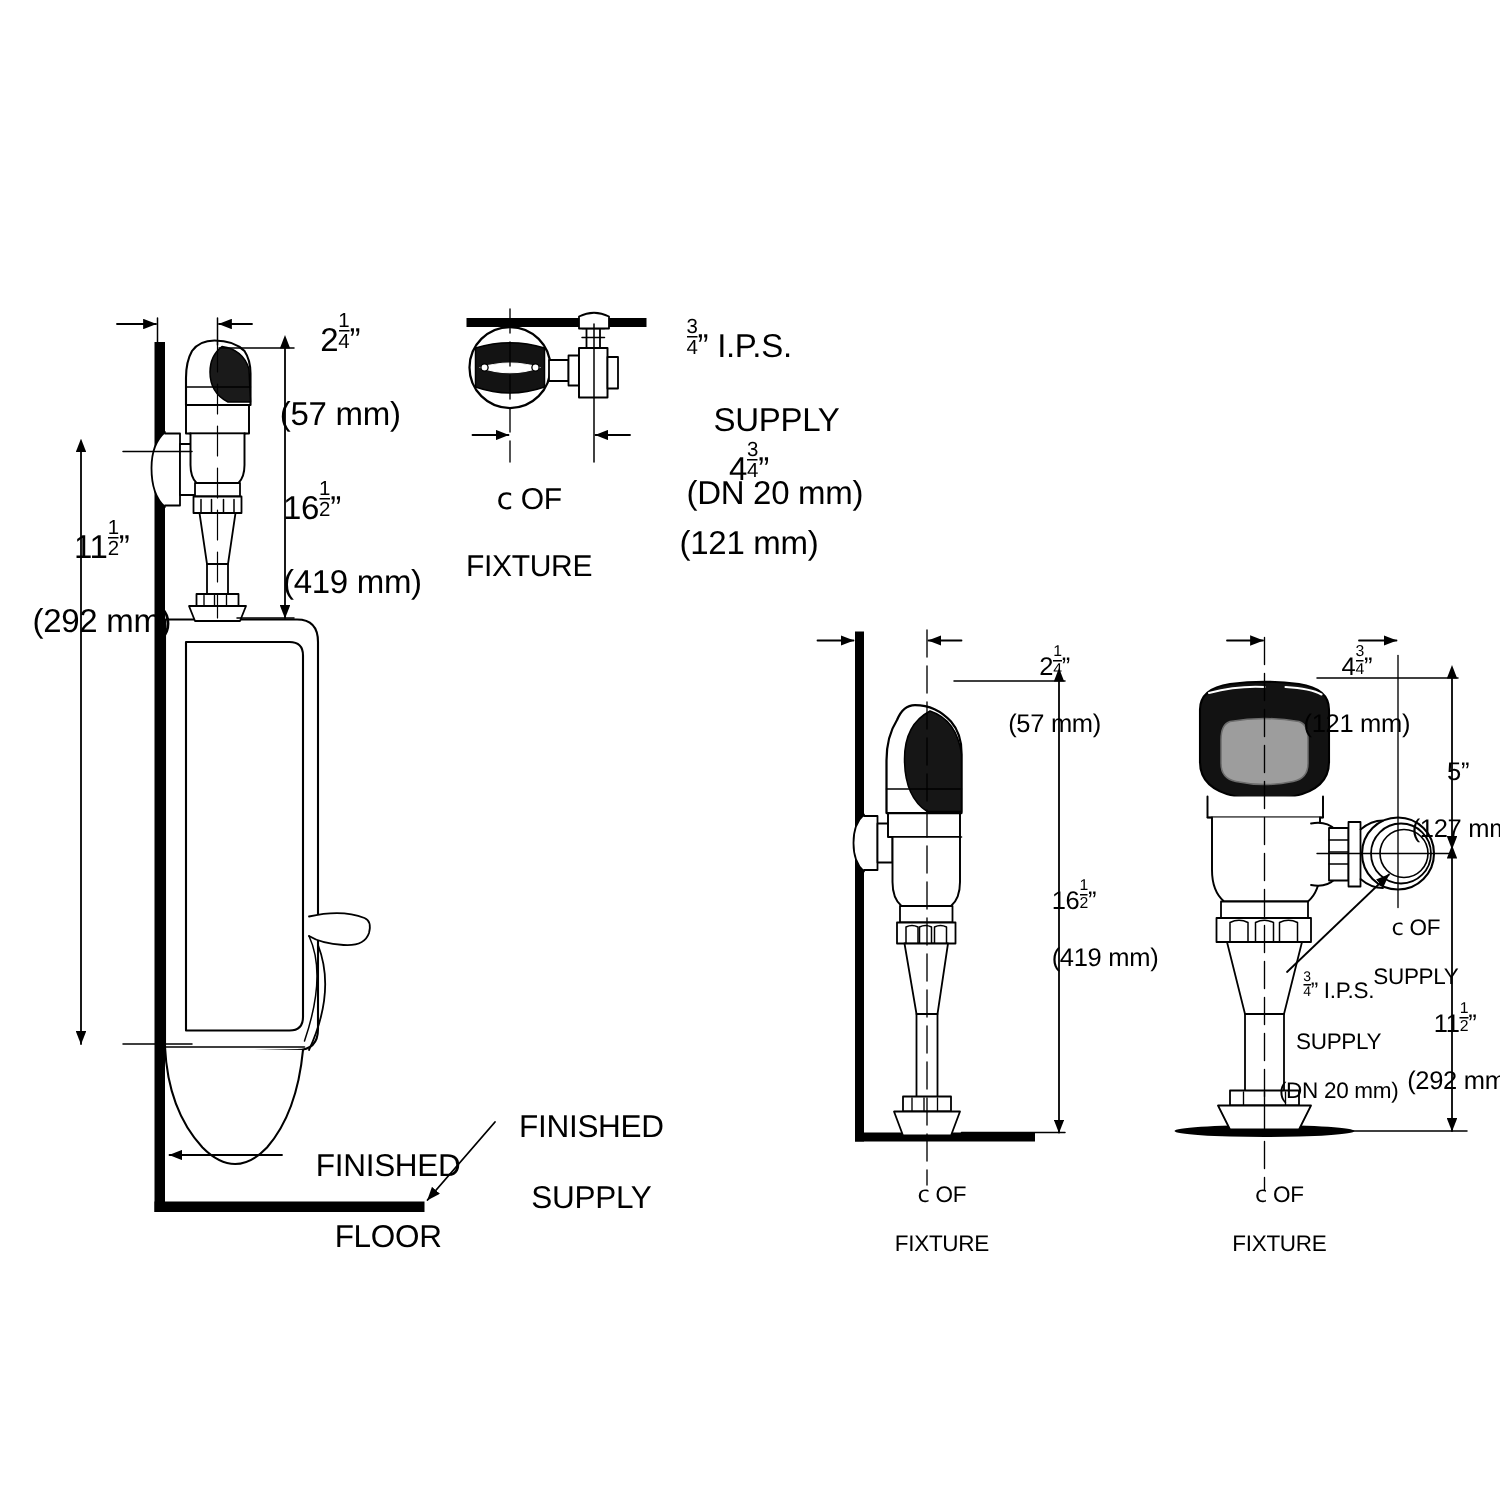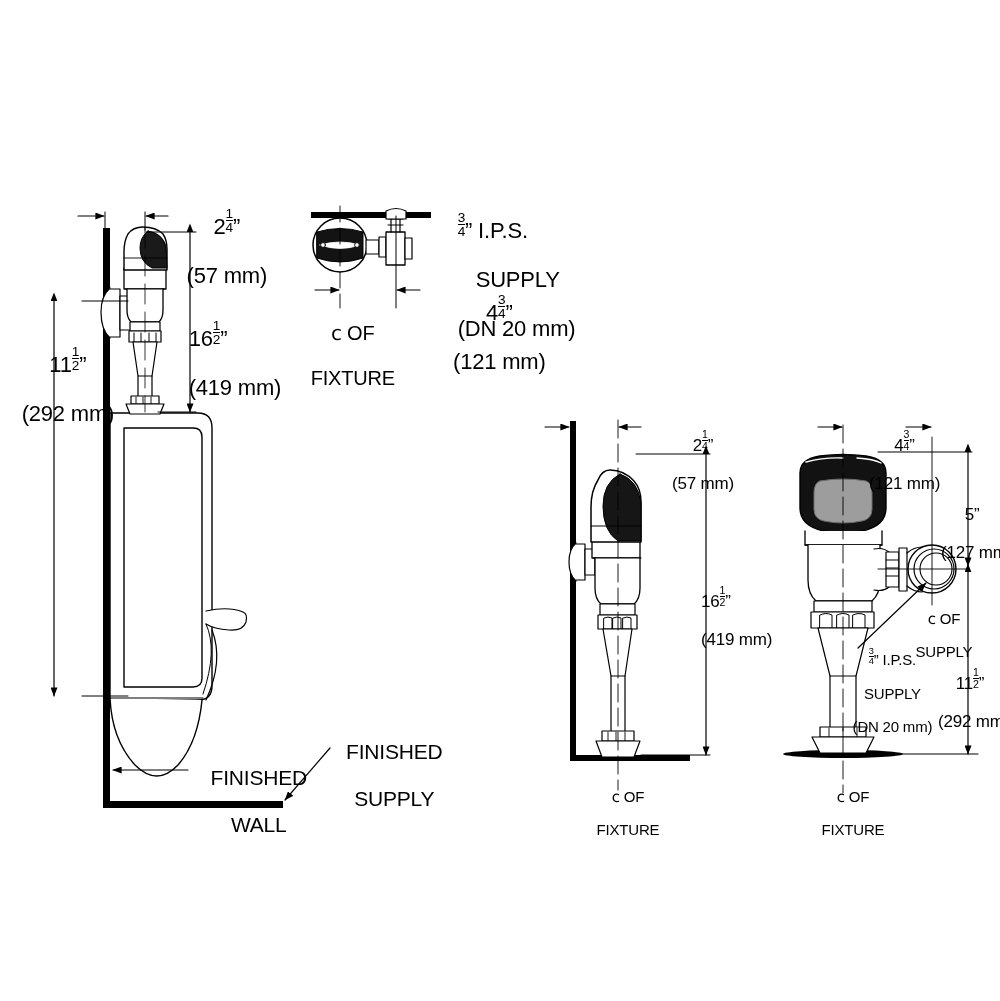--- a/index.html
+++ b/index.html
@@ -301,21 +301,21 @@
     <span>(419 mm)</span>
   </div>
 
   <div class="dimtext" style="left:-2px; top:320px; width:116px; font-size:22px;">
     <span><span>11</span><span class="frac"><span class="n">1</span><span class="d">2</span></span><span>”</span></span><br>
     <span>(292 mm)</span>
   </div>
 
   <div class="dimtext" style="left:185px; top:742px; width:125px; font-size:21px;">
     <span>FINISHED</span><br>
-    <span>WALL</span>
+    <span>FLOOR</span>
   </div>
 
   <div class="dimtext" style="left:318px; top:716px; width:130px; font-size:21px;">
     <span>FINISHED</span><br>
     <span>SUPPLY</span>
   </div>
 
   <div class="dimtext t-left" style="left:434px; top:186px; width:220px; font-size:22px;">
     <span><span class="frac"><span class="n">3</span><span class="d">4</span></span><span>” I.P.S.</span></span><br>
     <span style="display:inline-block; padding-left:18px;">SUPPLY</span><br>

